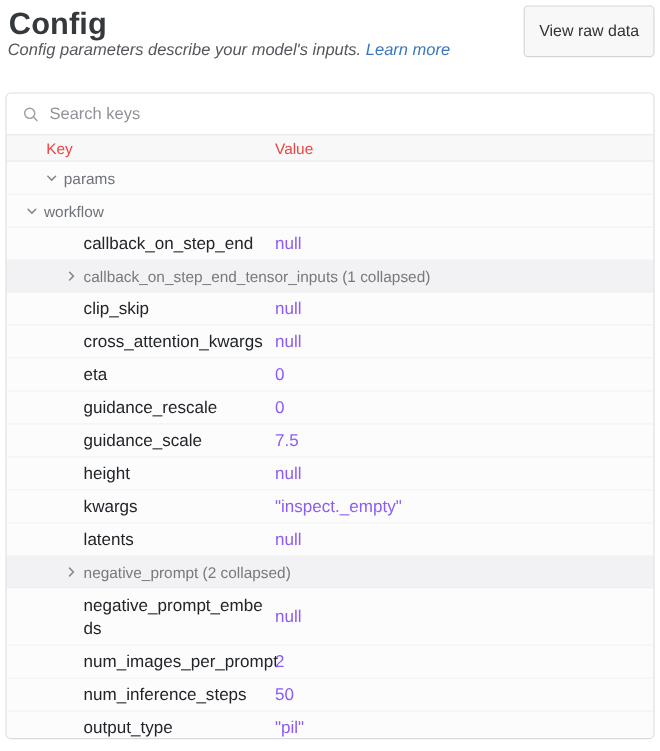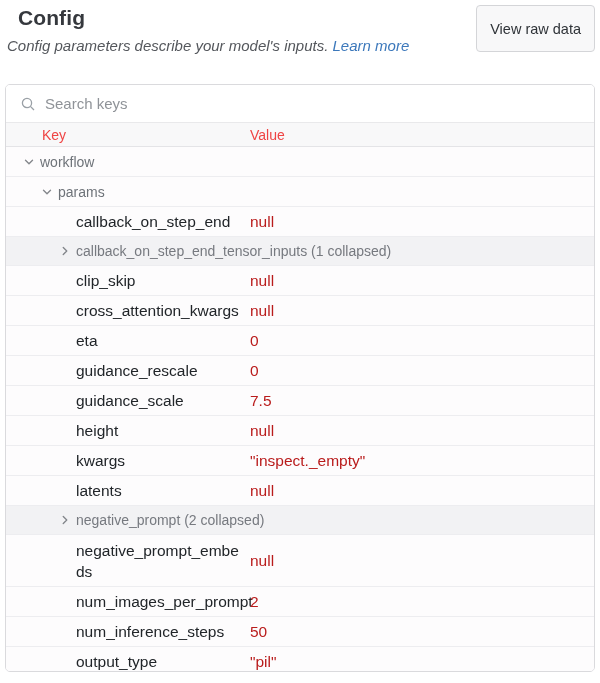--- a/index.html
+++ b/index.html
@@ -7,22 +7,22 @@
   body {
     font-family: "Liberation Sans", "DejaVu Sans", sans-serif;
     color: #23272c;
     position: relative;
     overflow: hidden;
   }
   .page { position: absolute; inset: 0; }
 
   
   .page-title {
-    position: absolute; left: 18px; top: 6px;
-    font-size: 21px; font-weight: 600; color: #35383d;
+    position: absolute; left: 8px; top: 6px;
+    font-size: 28px; font-weight: 600; color: #35383d;
     letter-spacing: 0.1px;
   }
   .raw-btn {
     position: absolute; right: 5px; top: 5px;
     height: 47px; padding: 0 13px;
     font-family: inherit; font-size: 14.5px; color: #2f3338;
     background: #f8f8f9;
     border: 1px solid #d4d5d8; border-radius: 4px;
     cursor: pointer;
   }
@@ -65,21 +65,21 @@
   .thead .col-key { width: 244px; padding-left: 36px; }
   .thead .col-value { flex: 1; }
 
   
   .row {
     display: flex; align-items: center;
     border-bottom: 1px solid #ededf0;
     background: #fdfcfd;
   }
   .row .keycell { width: 244px; display: flex; align-items: center; flex-shrink: 0; }
-  .row .valcell { flex: 1; font-size: 15.5px; color: #b91c1c; }
+  .row .valcell { flex: 1; font-size: 15.5px; color: #8b5cf6; }
   .chev { width: 18px; flex-shrink: 0; display: flex; align-items: center; }
   .chev svg { display: block; }
   .chev.right svg { transform: rotate(-90deg); }
   .spacer { width: 18px; flex-shrink: 0; }
   .key { font-size: 15.5px; color: #212529; white-space: nowrap; }
 
   .row.group, .row.group-collapsed { cursor: pointer; }
   .row.group { height: 30px; }
   .row.group .key { font-size: 14px; color: #6e7379; }
   .row.group.lvl1 .keycell { padding-left: 16px; }
@@ -123,42 +123,42 @@
       </span>
       <input class="search-input" type="text" placeholder="Search keys" style="">
     </div>
 
     <div class="thead">
       <div class="col-key">Key</div>
       <div class="col-value">Value</div>
     </div>
 
     <div id="rows">
+        <div class="row group lvl2">
+    <div class="keycell">
+      <span class="chev down">
+        <svg width="14" height="14" viewBox="0 0 16 16">
+          <path d="M4 6l4 4 4-4" fill="none" stroke="#85888d" stroke-width="1.6" stroke-linecap="round" stroke-linejoin="round"></path>
+        </svg>
+      </span>
+      <span class="key">params</span>
+    </div>
+    <div class="valcell"></div>
+  </div>
         <div class="row group lvl1">
     <div class="keycell">
       <span class="chev down">
         <svg width="14" height="14" viewBox="0 0 16 16">
           <path d="M4 6l4 4 4-4" fill="none" stroke="#85888d" stroke-width="1.6" stroke-linecap="round" stroke-linejoin="round"></path>
         </svg>
       </span>
       <span class="key">workflow</span>
     </div>
     <div class="valcell"></div>
   </div>
-        <div class="row group lvl2">
-    <div class="keycell">
-      <span class="chev down">
-        <svg width="14" height="14" viewBox="0 0 16 16">
-          <path d="M4 6l4 4 4-4" fill="none" stroke="#85888d" stroke-width="1.6" stroke-linecap="round" stroke-linejoin="round"></path>
-        </svg>
-      </span>
-      <span class="key">params</span>
-    </div>
-    <div class="valcell"></div>
-  </div>
         <div class="row leaf lvl3">
     <div class="keycell">
       <span class="spacer"></span>
       <span class="key">callback_on_step_end</span>
     </div>
     <div class="valcell">null</div>
   </div>
         <div class="row group-collapsed lvl3">
     <div class="keycell">
       <span class="chev right">

